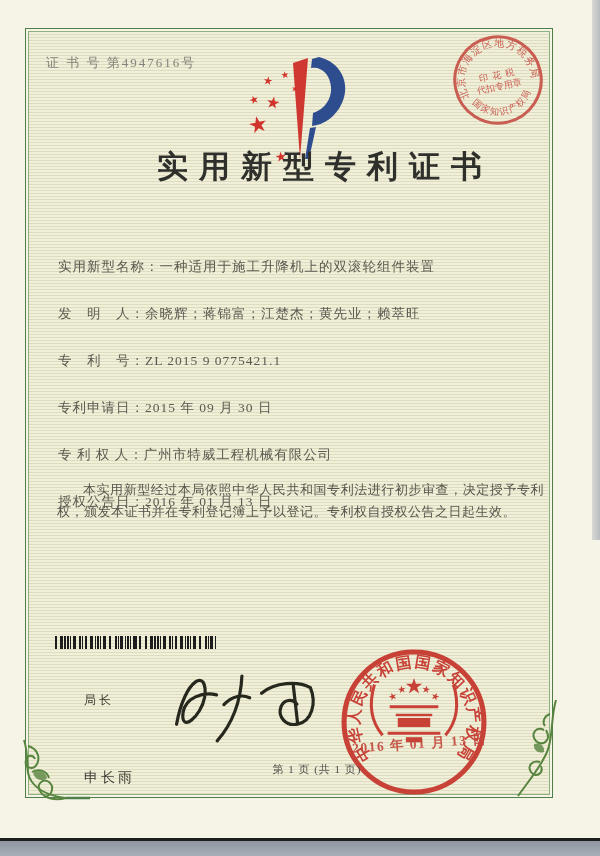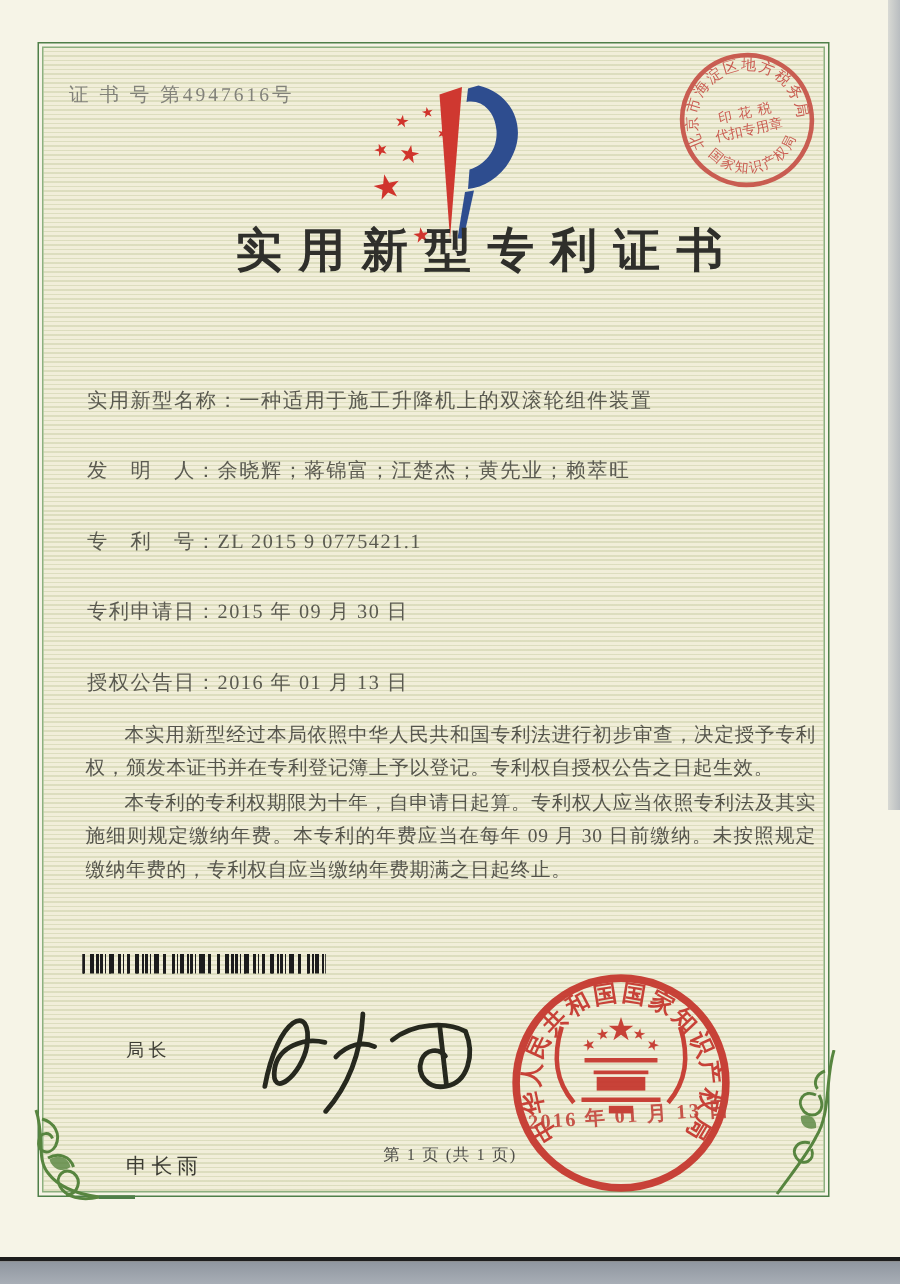--- a/index.html
+++ b/index.html
@@ -34,21 +34,21 @@
       repeating-linear-gradient(90deg,#1c1c1c 0 2px,rgba(0,0,0,0) 2px 6px),
       repeating-linear-gradient(90deg,#1c1c1c 0 1px,rgba(0,0,0,0) 1px 5px),
       repeating-linear-gradient(90deg,#1c1c1c 0 1px,rgba(0,0,0,0) 1px 9px);}
   .director-title{left:84px;top:692px;font-size:12px;color:#3c3c33;letter-spacing:3px;}
   .director-name{left:84px;top:721px;font-size:14px;color:#3c3c33;letter-spacing:3px;margin-top:48px;}
   .signature{left:160px;top:660px;transform:rotate(-2deg);}
   .seal{left:338px;top:646px;opacity:0.93;}
   .seal-date{left:352px;top:735px;font-size:13.5px;color:#c3453b;letter-spacing:1.5px;
     transform:rotate(-4deg);font-weight:bold;opacity:0.9;white-space:nowrap;}
   .tax-stamp{left:450px;top:32px;transform:rotate(-12deg);opacity:0.85;}
-  .footer{left:22px;top:762px;width:556px;text-align:center;font-size:11px;color:#50504a;letter-spacing:1px;}
+  .footer{left:39px;top:762px;width:556px;text-align:center;font-size:11px;color:#50504a;letter-spacing:1px;}
   .orn-bl{left:18px;top:738px;}
   .orn-br{left:512px;top:700px;}
   svg{display:block;}
 </style>
 </head>
 <body>
 
 <div class="abs frame">
   <div class="frame-inner"></div>
 </div>
@@ -73,26 +73,26 @@
   <path fill="#2e4d8f" d="M73 72 L79 71 L72 103 L68 103 Z"></path>
 </svg>
 
 <div class="abs title">实用新型专利证书</div>
 
 <div class="abs fields">
   <div class="field"><span>实用新型名称：</span><span>一种适用于施工升降机上的双滚轮组件装置</span></div>
   <div class="field"><span>发　明　人：</span><span>余晓辉；蒋锦富；江楚杰；黄先业；赖萃旺</span></div>
   <div class="field"><span>专　利　号：</span><span>ZL 2015 9 0775421.1</span></div>
   <div class="field"><span>专利申请日：</span><span>2015 年 09 月 30 日</span></div>
+  <div class="field"><span>专 利 权 人：</span><span>广州市特威工程机械有限公司</span></div>
   <div class="field"><span>授权公告日：</span><span>2016 年 01 月 13 日</span></div>
 </div>
 
 <div class="abs paras">
   <p>本实用新型经过本局依照中华人民共和国专利法进行初步审查，决定授予专利权，颁发本证书并在专利登记簿上予以登记。专利权自授权公告之日起生效。</p>
-  <p>本专利的专利权期限为十年，自申请日起算。专利权人应当依照专利法及其实施细则规定缴纳年费。本专利的年费应当在每年 09 月 30 日前缴纳。未按照规定缴纳年费的，专利权自应当缴纳年费期满之日起终止。</p>
 </div>
 
 <div class="abs barcode"></div>
 
 <div class="abs director-title">局长</div>
 <div class="abs director-name">申长雨</div>
 
 <svg class="abs signature" width="164" height="94" viewBox="0 0 164 94">
   <g fill="none" stroke="#26281e" stroke-width="3.2" stroke-linecap="round">
     <path d="M16 62 C26 16 50 6 45 36 C41 55 19 72 23 50 C26 36 43 30 57 34"></path>

